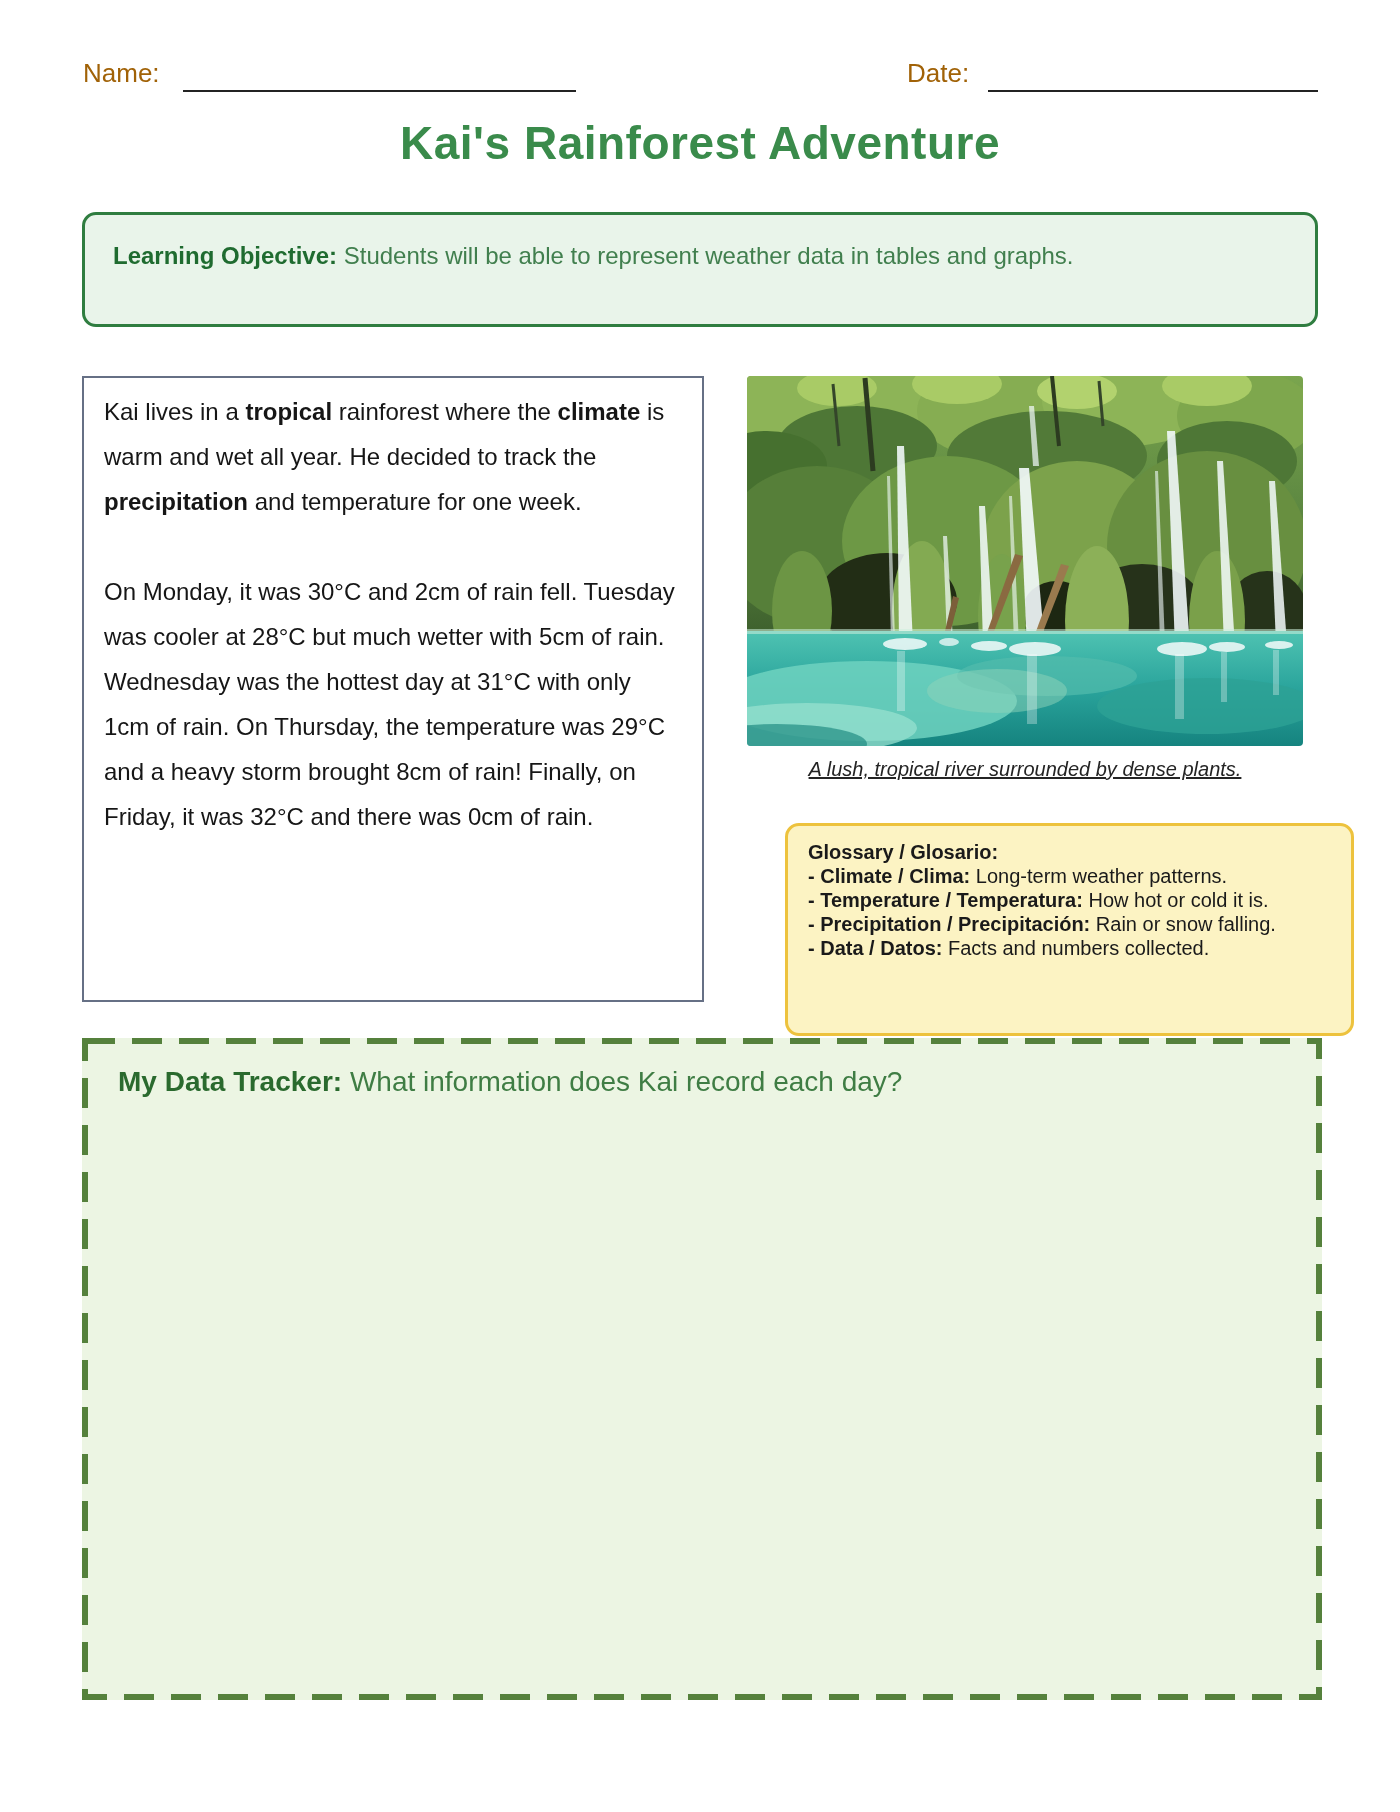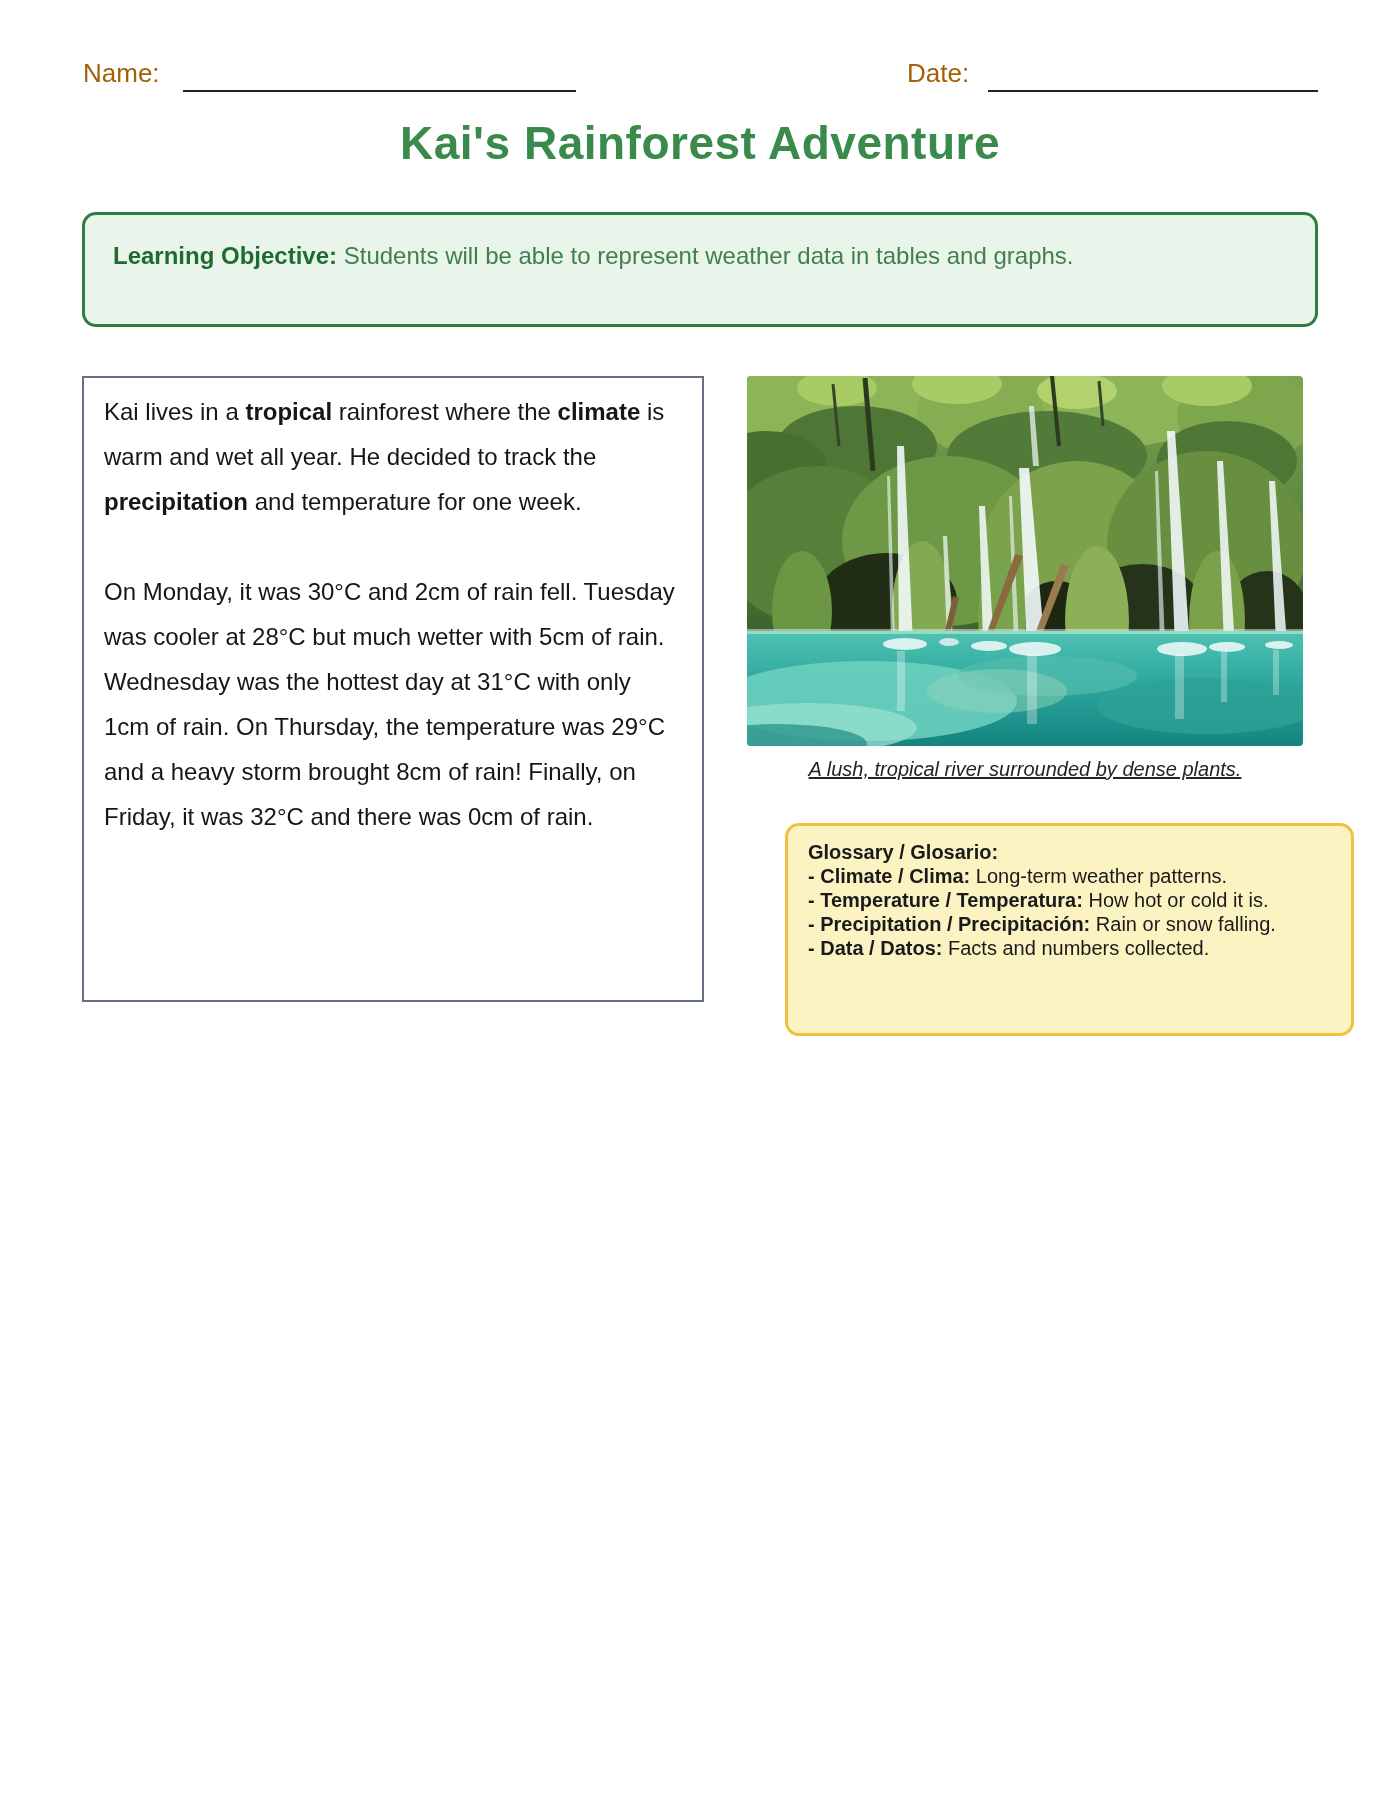--- a/index.html
+++ b/index.html
@@ -178,14 +178,22 @@
   <div class="caption">A lush, tropical river surrounded by dense plants.</div>
 
   <div class="glossary">
     <div><b>Glossary / Glosario:</b></div>
     <div><b>- Climate / Clima:</b><span> Long-term weather patterns.</span></div>
     <div><b>- Temperature / Temperatura:</b><span> How hot or cold it is.</span></div>
     <div><b>- Precipitation / Precipitación:</b><span> Rain or snow falling.</span></div>
     <div><b>- Data / Datos:</b><span> Facts and numbers collected.</span></div>
   </div>
 
+  <div class="tracker">
+    <svg class="dash" viewBox="0 0 1240 662" preserveAspectRatio="none" aria-hidden="true">
+      <rect x="3" y="3" width="1234" height="656" fill="none" stroke="#55813c" stroke-width="6" stroke-dasharray="30 17"></rect>
+    </svg>
+    <div class="tracker-heading">
+      <b>My Data Tracker:</b><span> What information does Kai record each day?</span>
+    </div>
+  </div>
 
 </div>
 
 </body></html>

